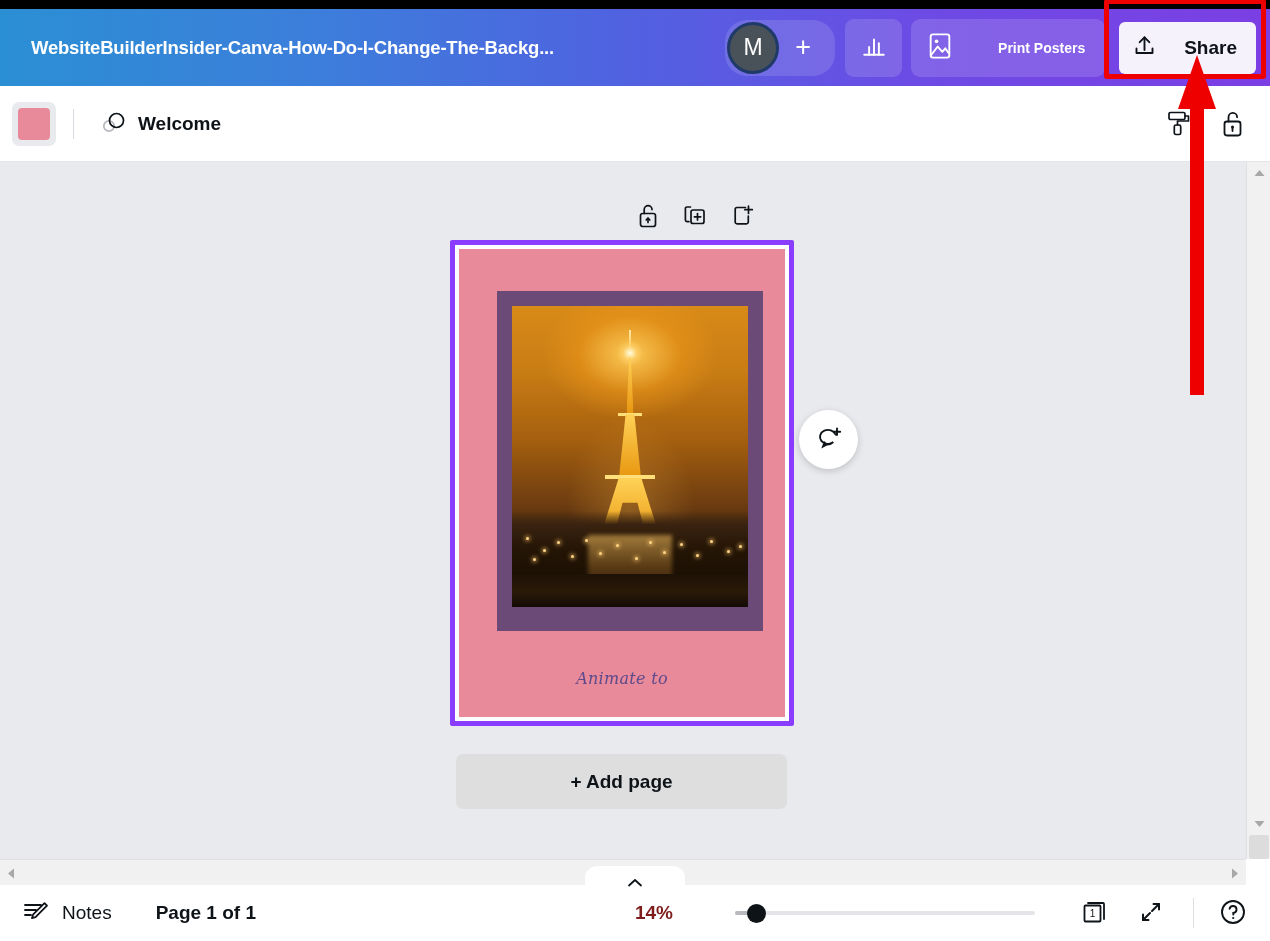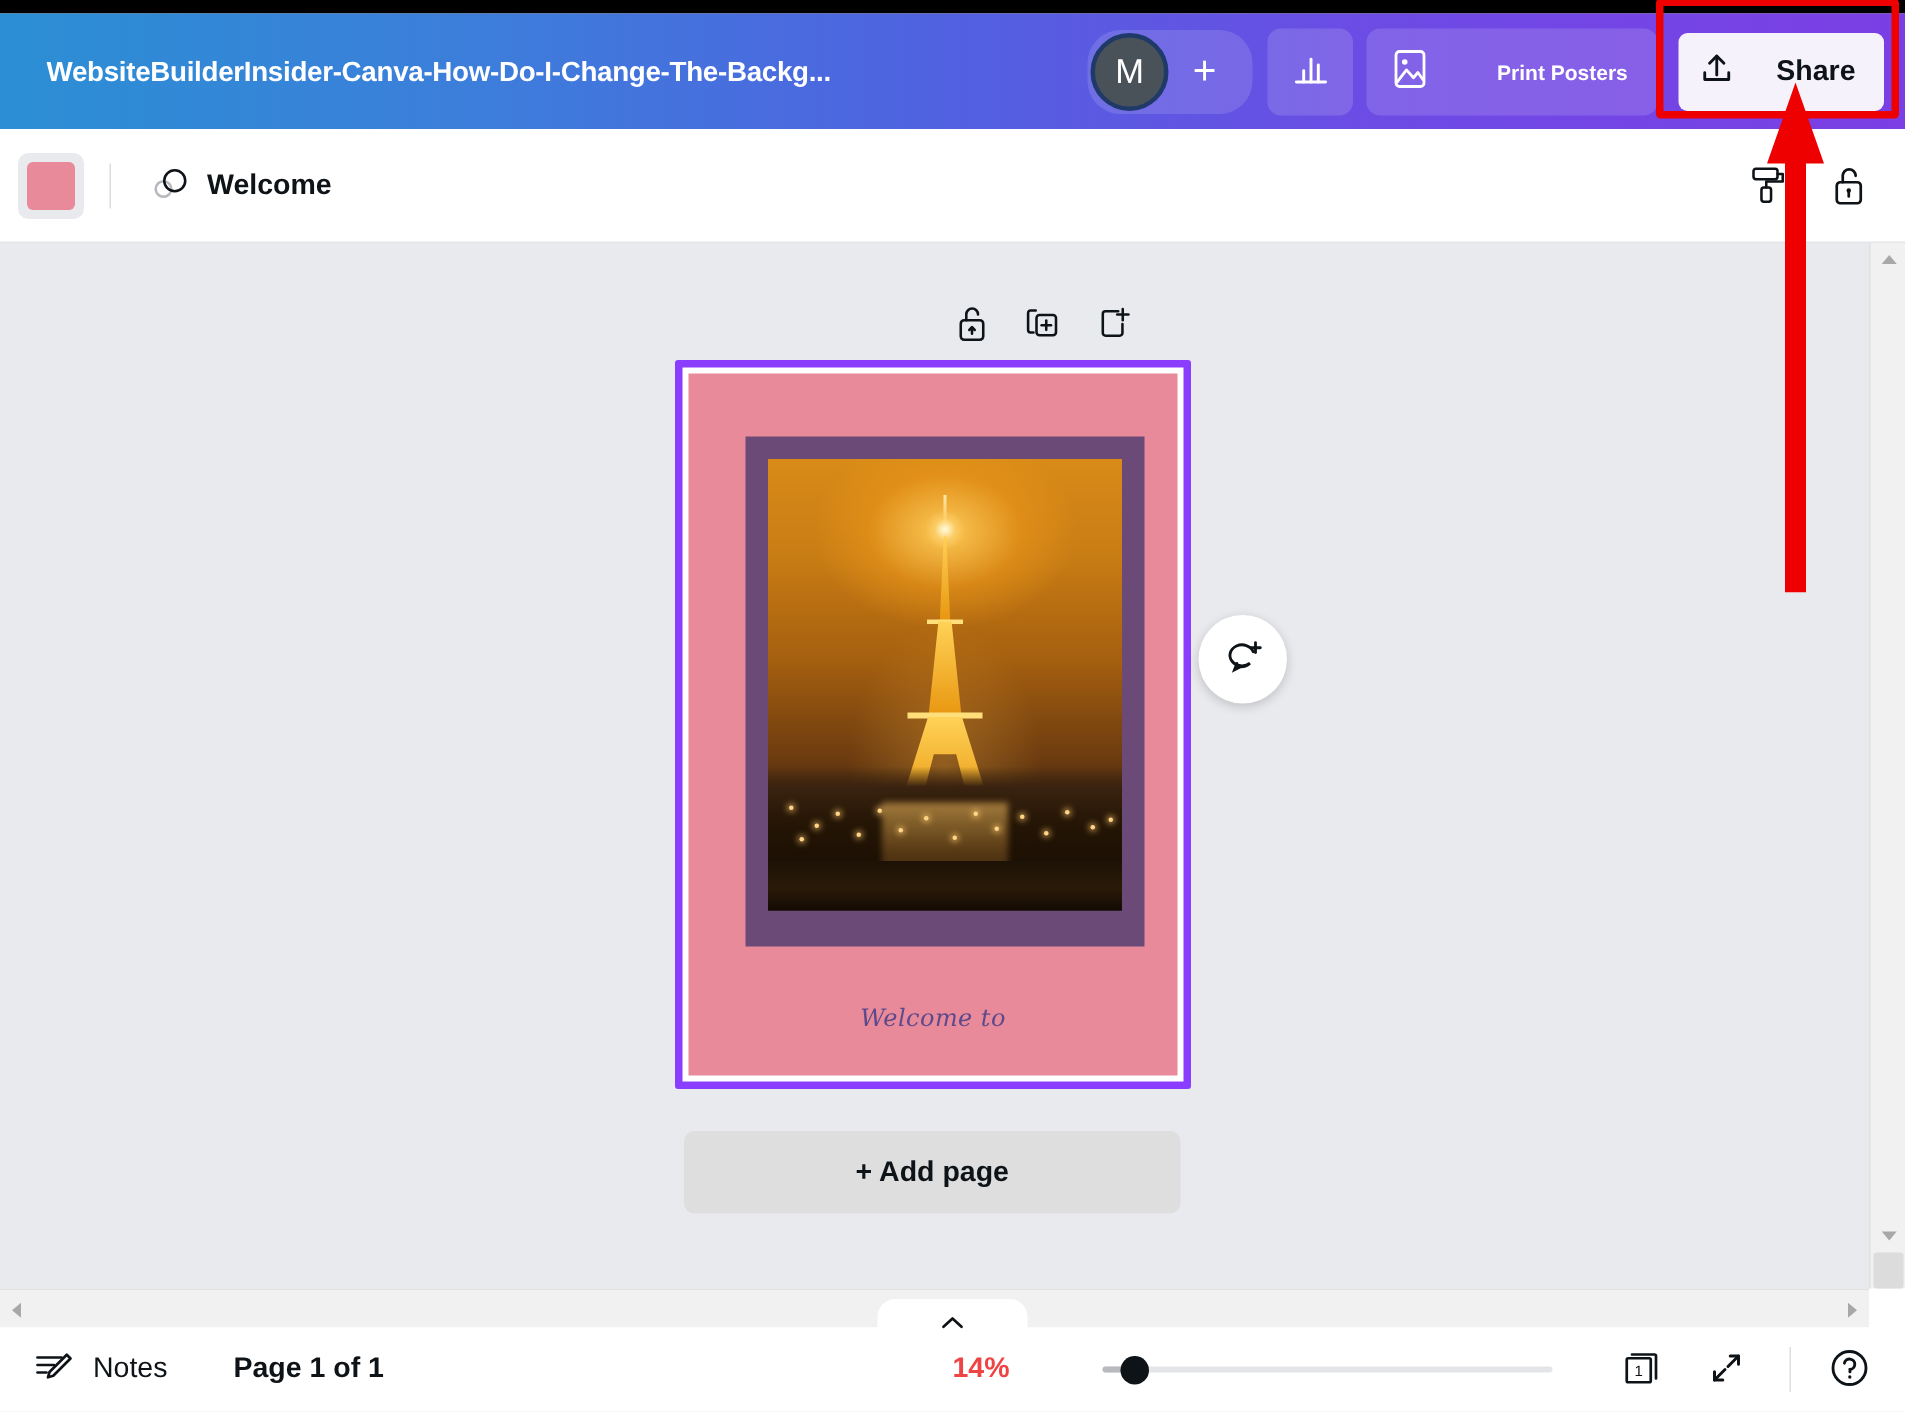--- a/index.html
+++ b/index.html
@@ -407,21 +407,21 @@
   .page-ind {
     margin-left: 44px;
     font-size: 19px;
     font-weight: bold;
     color: #0e1318;
   }
   .zoom-pct {
     margin-left: auto;
     font-size: 19px;
     font-weight: bold;
-    color: #ef4444;
+    color: #7f1d1d;
   }
   .zoom-slider {
     margin-left: 62px;
     width: 300px;
     height: 20px;
     position: relative;
     cursor: pointer;
   }
   .zs-track {
     position: absolute; left: 0; top: 8px;
@@ -611,21 +611,21 @@
             <span style="left:84%;top:26%"></span>
               <span style="left:91%;top:50%"></span>
             <span style="left:96%;top:38%"></span>
               <span style="left:9%;top:70%"></span>
           </div>
           <div class="ground"></div>
         </div>
       </div>
 
       <div class="poster-text">
-        <div class="welcome">Welcome to</div>
+        <div class="welcome">Animate to</div>
       </div>
 
     </div>
   </div>
 
   <button class="comment-btn">
     <span>
       <svg width="30" height="30" viewBox="0 0 30 30" fill="none" stroke="#0e1318" stroke-width="1.9" stroke-linecap="round">
         <path d="M21.5 11.5 a8 7 0 1 0 -2.2 7.6 a8 7 0 0 1 -6.3 2.4 L9 23.5 L10.6 19.3"></path>
         <line x1="23" y1="5.5" x2="23" y2="12"></line>

